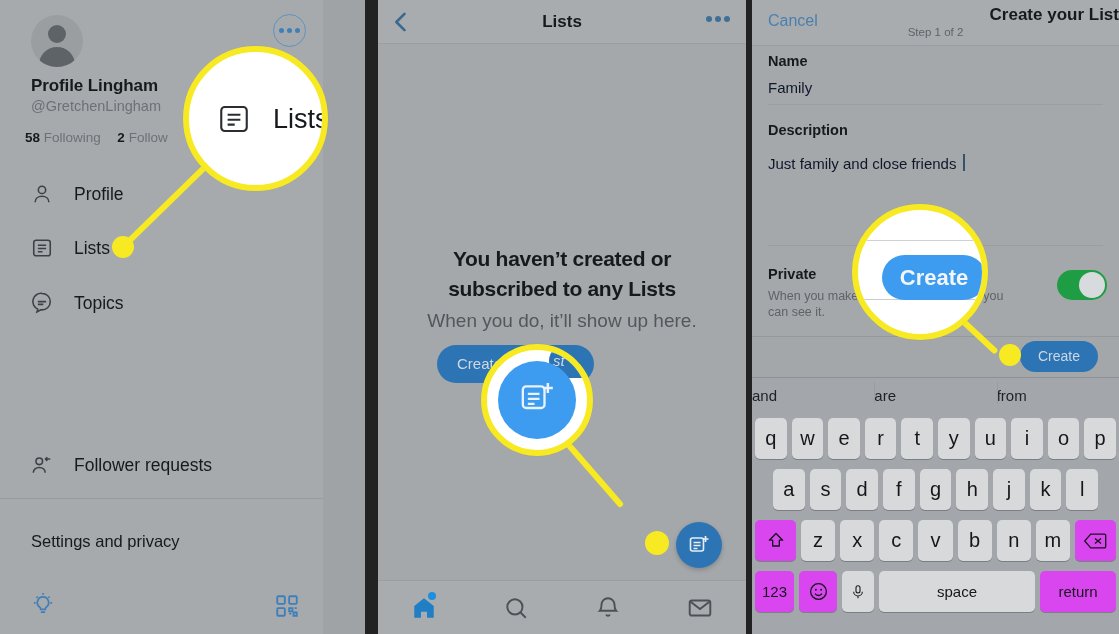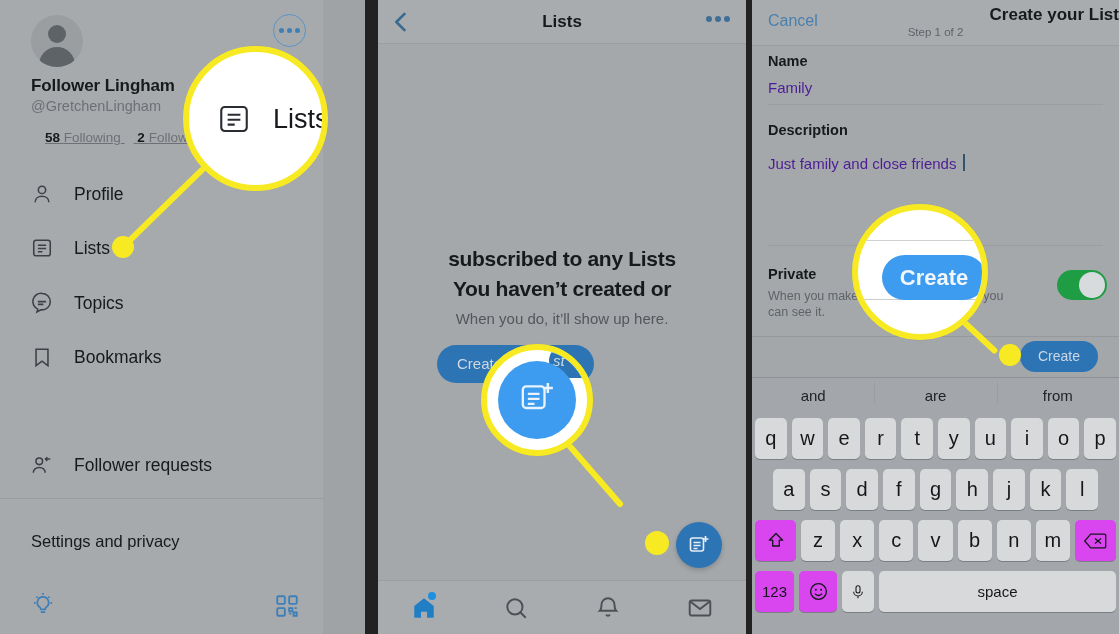--- a/index.html
+++ b/index.html
@@ -70,22 +70,22 @@
   .display-name {
     position: absolute; left: 31px; top: 76px;
     font-size: 17px; font-weight: bold; color: #17191c;
     letter-spacing: -0.1px; white-space: nowrap;
   }
   .handle {
     position: absolute; left: 31px; top: 98px;
     font-size: 14.5px; color: #6d7176; white-space: nowrap;
   }
   .followline {
-    position: absolute; left: 45px; top: 130px;
-    font-size: 13.5px; color: #6d7176; white-space: nowrap; text-decoration: underline;
+    position: absolute; left: 25px; top: 130px;
+    font-size: 13.5px; color: #6d7176; white-space: nowrap;
   }
   .followline b { color: #17191c; font-weight: bold; }
   .followline .sp { display: inline-block; width: 9px; }
 
   .nav-item {
     position: absolute; left: 31px;
     width: 290px; height: 30px;
     display: flex; align-items: center; gap: 21px;
   }
   .nav-item .nav-label {
@@ -134,21 +134,21 @@
     position: absolute; left: 54px; top: 0px; width: 1.5px; height: 18px;
     background: #2c3137;
   }
   .empty-title {
     position: absolute; left: 24px; top: 244px; width: 320px;
     text-align: center; font-size: 21px; font-weight: bold; color: #17191c;
     line-height: 30px; letter-spacing: -0.3px;
   }
   .empty-sub {
     position: absolute; left: 24px; top: 310px; width: 320px;
-    text-align: center; font-size: 15px; color: #53575c;
+    text-align: center; font-size: 19px; color: #53575c;
   }
   .create-pill {
     position: absolute; left: 437px; top: 345px;
     height: 38px; padding: 0 20px; border-radius: 19px;
     background: #2d74b5; color: #cfd9e3;
     font-size: 15px; line-height: 38px; white-space: nowrap;
   }
   .m-fab {
     position: absolute; left: 676px; top: 522px;
     width: 46px; height: 46px; border-radius: 50%;
@@ -168,21 +168,21 @@
     width: 8px; height: 8px; border-radius: 50%; background: #1d8fe0;
   }
 
   
   .r-header { position: absolute; left:0; top:0; width:367px; height:46px; background:#a9acaf; border-bottom:1px solid #9a9da1;}
   .r-cancel { position:absolute; left:16px; top:12px; font-size:16px; color:#4a7fae; }
   .r-title { position:absolute; left:0; top:5px; width:367px; text-align:right; font-size:17px; font-weight:bold; color:#17191c; }
   .r-step  { position:absolute; left:0; top:26px; width:367px; text-align:center; font-size:11.5px; color:#5e6368; }
 
   .field-label { position:absolute; left:16px; font-size:14.5px; font-weight:bold; color:#17191c; }
-  .field-value { position:absolute; left:16px; font-size:15px; color:#4c1d95; }
+  .field-value { position:absolute; left:16px; font-size:15px; color:#0f172a; }
   .field-rule  { position:absolute; left:16px; width:335px; height:1px; background:#9a9da1; }
   .text-caret  { position:absolute; width:1.5px; height:17px; background:#33546f; }
 
   .priv-label { position:absolute; left:16px; top:266px; font-size:14.5px; font-weight:bold; color:#17191c; }
   .priv-desc  { position:absolute; left:16px; top:288px; width:255px; font-size:12.5px; color:#5e6368; line-height:16px; }
   .toggle {
     position:absolute; left:305px; top:270px;
     width:50px; height:30px; border-radius:15px; background:#1f9d44;
   }
   .toggle .knob {
@@ -201,21 +201,21 @@
 
   
   .kb {
     position:absolute; left:0; top:378px; width:367px; height:256px;
     background:#a3a6aa;
   }
   .kb-suggest {
     position:absolute; left:0; top:0; width:367px; height:34px;
     display:flex; align-items:center;
   }
-  .kb-sug { flex:1; text-align:center; font-size:15px; color:#1e2126; position:relative; }
+  .kb-sug { flex:1; text-align:left; font-size:15px; color:#1e2126; position:relative; }
   .kb-sug+.kb-sug::before {
     content:""; position:absolute; left:0; top:-5px; width:1px; height:22px; background:#9a9da1;
   }
   .kb-row { position:absolute; left:0; width:367px; display:flex; gap:5px; }
   .key {
     background:#d7d9da; border-radius:5px; height:41px;
     display:flex; align-items:center; justify-content:center;
     font-size:20px; color:#15171a;
     box-shadow: 0 1px 0 rgba(90,95,100,.55);
   }
@@ -300,21 +300,21 @@
           <div class="head"></div>
           <div class="body"></div>
         </div>
 
         <div class="more-btn">
           <i></i>
           <i></i>
           <i></i>
         </div>
 
-        <div class="display-name">Follower Lingham</div>
+        <div class="display-name">Profile Lingham</div>
         <div class="handle">@GretchenLingham</div>
         <div class="followline">
           <b>58</b>
           <span>Following</span>
           <span class="sp"></span>
           <b>2</b>
           <span>Follow</span>
         </div>
 
         <div class="nav-item" style="top:179px">
@@ -340,28 +340,20 @@
         <div class="nav-item" style="top:288px">
           <span class="nav-ico">
             <svg width="22" height="22" viewBox="0 0 24 24" fill="none" stroke="#3d4146" stroke-width="1.7">
                 <path d="M12 2.5A9 9 0 0 1 21 11.5c0 5-4 9-9 9h-1.2l-4.3 2.2.9-3A9 9 0 0 1 12 2.5z" transform="translate(0,-1)"></path>
                 <path d="M7.5 10.5h9M7.5 13.5h6"></path>
               </svg>
           </span>
           <span class="nav-label">Topics</span>
         </div>
 
-        <div class="nav-item" style="top:342px">
-          <span class="nav-ico">
-            <svg width="22" height="22" viewBox="0 0 24 24" fill="none" stroke="#3d4146" stroke-width="1.7">
-                <path d="M5.5 3.5h13v18l-6.5-5-6.5 5z"></path>
-              </svg>
-          </span>
-          <span class="nav-label">Bookmarks</span>
-        </div>
 
 
         <div class="nav-item" style="top:450px">
           <span class="nav-ico">
             <svg width="22" height="22" viewBox="0 0 24 24" fill="none" stroke="#3d4146" stroke-width="1.7">
                 <circle cx="9" cy="8" r="3.6"></circle>
                 <path d="M2.5 20.5c0-3.6 2.9-5.8 6.5-5.8s6.5 2.2 6.5 5.8"></path>
                 <path d="M21 5.5h-5m1.8-2-2 2 2 2"></path>
               </svg>
           </span>
@@ -401,22 +393,22 @@
         </div>
         <div class="m-title">Lists</div>
         <div class="m-more">
           <i></i>
             <i></i>
             <i></i>
         </div>
       </div>
 
       <div class="empty-title">
+        <div>You haven’t created or</div>
         <div>subscribed to any Lists</div>
-        <div>You haven’t created or</div>
       </div>
       <div class="empty-sub">When you do, it’ll show up here.</div>
 
       <div class="m-tabbar">
         <div class="m-tab">
           <span class="tab-dot"></span>
           <span>
             <svg width="26" height="26" viewBox="0 0 24 24" fill="#1f7ec4">
                 <path d="M12 3 3 10.2V21h6.2v-5.6h5.6V21H21V10.2z"></path>
               </svg>
@@ -539,20 +531,21 @@
                 <path d="M8 14.5c1 1.4 2.4 2.1 4 2.1s3-.7 4-2.1"></path>
               </svg>
           </div>
           <div class="key kmic">
             <svg width="16" height="20" viewBox="0 0 24 24" fill="none" stroke="#15171a" stroke-width="1.6">
                 <rect x="9" y="2.5" width="6" height="11" rx="3"></rect>
                 <path d="M5.5 11.5a6.5 6.5 0 0 0 13 0M12 18v3.5"></path>
               </svg>
           </div>
           <div class="key kspace">space</div>
+          <div class="key dark kreturn">return</div>
         </div>
       </div>
     </div>
   </div>
 
   <div class="create-pill">Create a new List</div>
   <div class="m-fab">
     <svg width="24" height="24" viewBox="0 0 24 24" fill="none" stroke="#e8eef4" stroke-width="1.6">
       <rect x="3.5" y="5" width="13" height="13" rx="2"></rect>
         <path d="M6.5 9.5h7M6.5 12.5h7M6.5 15.5h4"></path>

